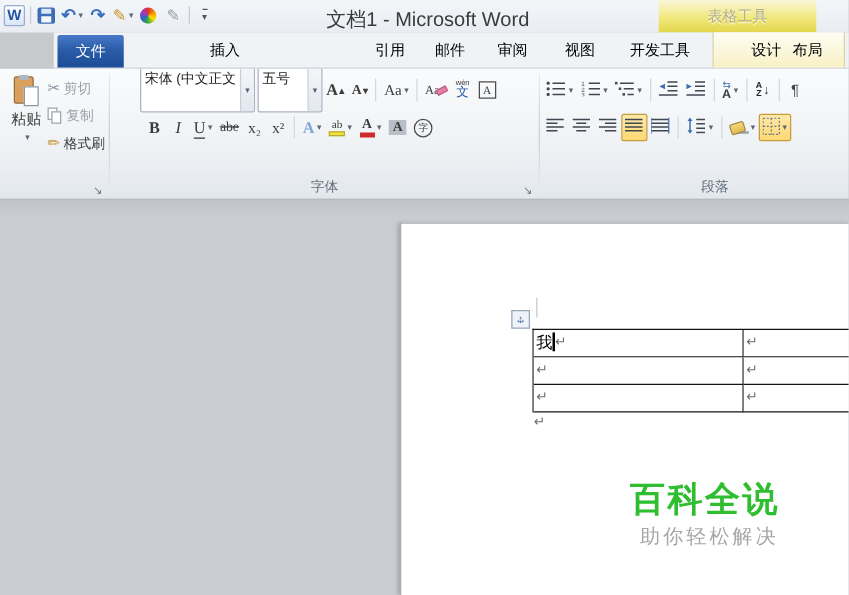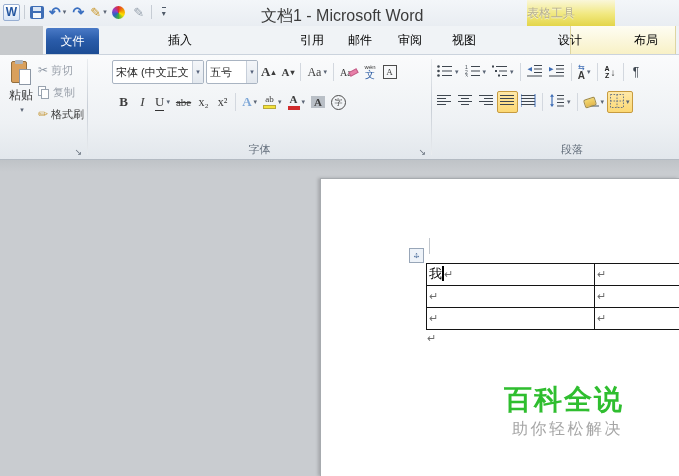--- a/index.html
+++ b/index.html
@@ -19,37 +19,37 @@
   .save-ic::before { content:""; position:absolute; left:3px; top:1px; width:8px; height:4px; background:#dce7f5; }
   .save-ic::after { content:""; position:absolute; left:3px; bottom:1px; width:8px; height:5px; background:#f4f7fb; }
   .blue { color:#3a6fc0; font-weight:bold; font-size:14px; line-height:14px; }
   .dd { font-size:7px; color:#5b6575; margin-left:2px; }
   .pens { color:#c9972b; font-size:13px; }
   .wheel { width:13px; height:13px; border-radius:50%;
     background:conic-gradient(#e03030,#f29100,#ffe000,#3cae3c,#2b63c6,#9a3cc6,#e03030); display:inline-block; }
   .ink { color:#97a2ae; font-size:13px; }
   .more { font-size:8px; color:#4f5a68; border-top:1px solid #4f5a68; padding-top:1px; }
   .title { position:absolute; left:261px; top:6px; font-size:16px; color:#3b3b3b; white-space:nowrap; }
-  .ctxhdr { position:absolute; left:527px; top:0; width:88px; height:26px; text-align:left; line-height:26px;
+  .ctxhdr { position:absolute; left:527px; top:0; width:126px; height:26px; text-align:center; line-height:26px;
     font-size:12px; color:#b5ae97; text-shadow:0 1px 0 rgba(255,255,255,.6);
     background:linear-gradient(#faf7da 0%,#f1e87e 55%,#e3d54a 100%); }
 
   
   .tabrow { position:absolute; left:0; top:26px; width:679px; height:29px;
     background:#f0f3f6; border-bottom:1px solid #ccd4de;margin-left:43px; }
   .ctxbg { position:absolute; left:527px; top:0; width:106px; height:28px;
     background:linear-gradient(#fefdf3,#f8f1c6); border-left:1px solid #ded5a2; border-right:1px solid #ded5a2; }
   .tab { position:absolute; top:0; height:28px; line-height:28px; text-align:center; font-size:12px; color:#000000; cursor:default; }
   .tab.file { left:3px; top:2px; width:53px; height:26px; line-height:26px; color:#fff;
     background:linear-gradient(#4a7ac7,#2a5caa 45%,#1c4c94); border-radius:2px 2px 0 0; }
   .tab.active { left:57px; top:1px; width:55px; height:28px; line-height:27px; background:#ffffff;
     border:1px solid #c3cdd9; border-bottom:none; border-radius:2px 2px 0 0; color:#2b2b2b; }
   .t-insert{left:117px;width:40px;} .t-pagelayout{left:161px;width:72px;} .t-ref{left:246px;width:46px;}
   .t-mail{left:296px;width:42px;} .t-review{left:346px;width:42px;} .t-view{left:400px;width:42px;}
-  .t-dev{left:448px;width:74px;} .t-design{left:508px;width:38px;} .t-layout{left:584px;width:38px;}
+  .t-dev{left:448px;width:74px;} .t-design{left:544px;width:38px;text-align:right;} .t-layout{left:584px;width:38px;}
 
   
   .ribbon { position:absolute; left:0; top:55px; width:679px; height:105px;
     background:linear-gradient(#fafbfc,#eef1f4 65%,#e2e7ec); border-bottom:1px solid #b3bac2;
     box-shadow:0 2px 3px rgba(0,0,0,.12); }
   .gsep { position:absolute; top:4px; height:96px; width:1px;
     background:linear-gradient(#e9ecef,#c8ced6,#e9ecef); }
   .grp { position:absolute; top:0; height:105px; overflow:hidden; }
   .glabel { position:absolute; bottom:3px; left:0; right:0; text-align:center; font-size:11px; color:#646f7c; }
   .launcher { position:absolute; right:5px; bottom:3px; font-size:9px; color:#68727e; line-height:9px; }
@@ -75,21 +75,21 @@
   .cutg { color:#8b95a2; font-size:12px; }
   .copy-ic { position:relative; width:12px; height:13px; display:inline-block; }
   .copy-ic i { position:absolute; width:8px; height:10px; background:#fff; border:1px solid #99a3af; }
   .copy-ic i:first-child { left:0; top:0; } .copy-ic i:last-child { left:3px; top:3px; }
   .paintg { color:#c79b3f; font-size:12px; }
 
   
   .g-font { left:88px; width:343px; }
   .g-font .rrow1 { top:5px; left:24px; }
   .g-font .rrow2 { top:35px; left:26px; }
-  .combo { height:24px; border:1px solid #a9b4c2; background:#fff; display:flex; align-items:center;
+  .combo { height:36px; border:1px solid #a9b4c2; background:#fff; display:flex; align-items:flex-start;
     font-size:11px; color:#222; border-radius:2px; overflow:hidden; white-space:nowrap; }
   .combo .cv { padding:0 3px; overflow:hidden; }
   .combo .arr { margin-left:auto; border-left:1px solid #c7cfda; width:11px; text-align:center;
     color:#55617a; font-size:7px; flex:none; background:linear-gradient(#f4f6f9,#e3e8ee); align-self:stretch; display:flex; align-items:center; justify-content:center; }
   .c-name { width:92px; } .c-size { width:52px; margin-left:2px; }
   .sz { font-size:8px; margin-left:1px; }
   .stack { display:inline-flex; flex-direction:column; align-items:center; line-height:1; }
   .eraser { width:9px; height:5px; background:#e87fa8; border:1px solid #c05f88; transform:rotate(-28deg); margin-left:-3px; display:inline-block; }
   .pyt { font-size:6px; color:#333; } .pyc { font-size:10px; color:#2456a0; }
   .boxA { width:14px; height:14px; border:1px solid #4c4c4c; font-size:9px; display:inline-flex; align-items:center; justify-content:center; font-family:"Liberation Serif",serif; }
@@ -174,20 +174,21 @@
 </div>
 
 <div class="tabrow">
   <div class="ctxbg"></div>
   <div class="tab file">文件</div>
   <div class="tab t-insert">插入</div>
   <div class="tab t-ref">引用</div>
   <div class="tab t-mail">邮件</div>
   <div class="tab t-review">审阅</div>
   <div class="tab t-view">视图</div>
+  <div class="tab t-dev">开发工具</div>
   <div class="tab t-design">设计</div>
   <div class="tab t-layout">布局</div>
 </div>
 
 <div class="ribbon">
   <div class="gsep" style="left:87px"></div>
   <div class="gsep" style="left:431px"></div>
 
   <div class="grp g-clip">
     <div class="paste">

